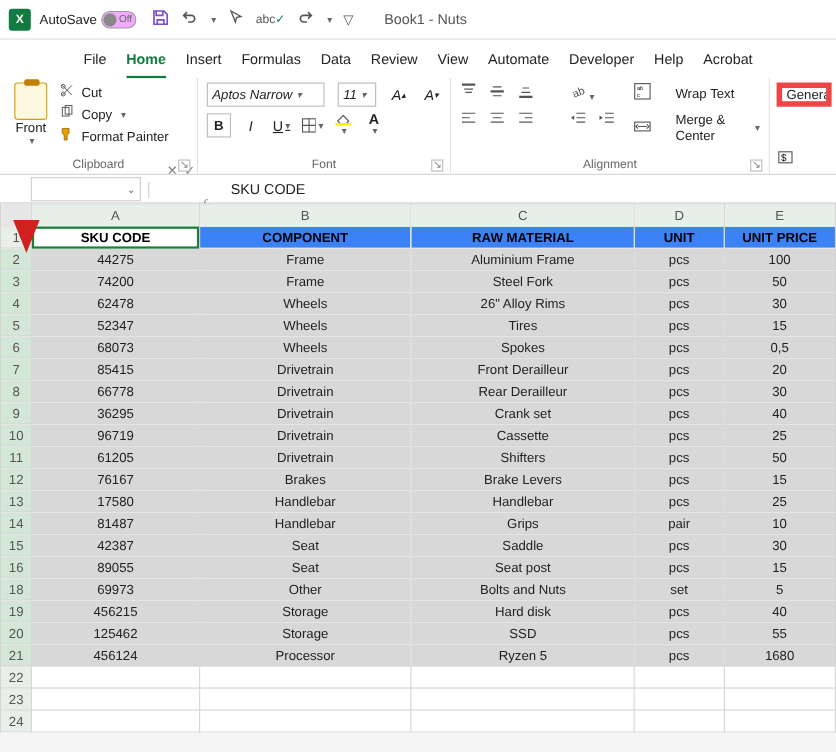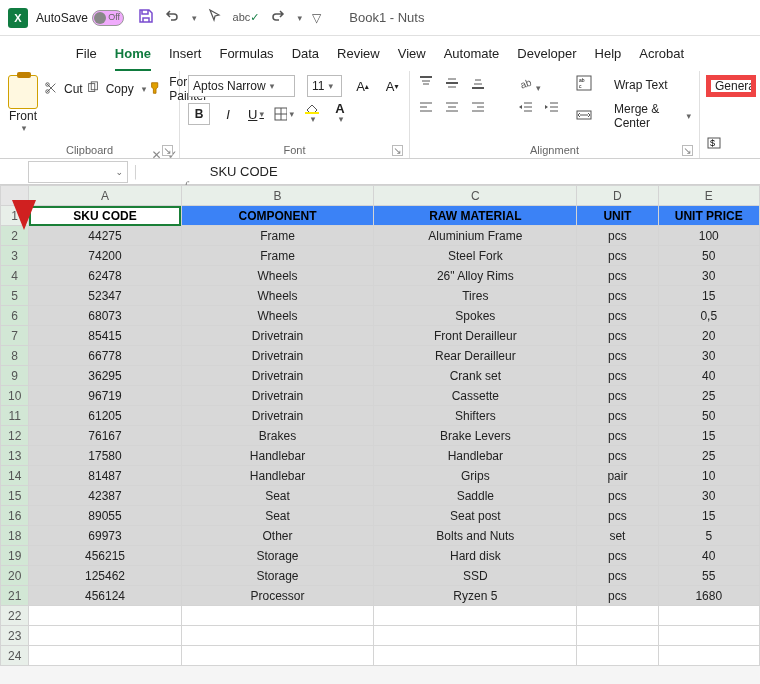--- a/index.html
+++ b/index.html
@@ -17,25 +17,25 @@
   .tab { padding:4px 0 8px 0; cursor:default;}
   .tab.active { color:#0f7b3e; border-bottom:2px solid #0f7b3e; font-weight:600;}
   .ribbon { display:flex; background:#fff; border-bottom:1px solid #d0d0d0; height:88px;}
   .group { border-right:1px solid #e0e0e0; padding:4px 8px 2px 8px; display:flex; flex-direction:column; justify-content:space-between; position:relative;}
   .group-label { text-align:center; font-size:11px; color:#666; padding-top:2px; position:relative;}
   .group-label .dlg { position:absolute; right:-2px; bottom:0; font-size:10px; color:#888; border:1px solid #bbb; width:11px; height:11px; line-height:9px; text-align:center;}
   .clip-body { display:flex; gap:6px; align-items:flex-start;}
   .paste { display:flex; flex-direction:column; align-items:center; gap:0px; width:40px;}
   .paste-icon { width:30px; height:34px; border:1px solid #d0a000; background:#fff8e0; border-radius:3px; position:relative;}
   .paste-icon::before { content:""; position:absolute; top:-4px; left:8px; width:14px; height:6px; background:#c08000; border-radius:2px;}
-  .clip-col { display:flex; flex-direction:row; gap:3px; font-size:12px;}
+  .clip-col { display:flex; flex-direction:column; gap:3px; font-size:12px;}
   .clip-row { display:flex; align-items:center; gap:6px;}
   .clip-row svg { width:14px; height:14px;}
   .font-body { display:flex; flex-direction:column; gap:6px;}
-  .font-row1 { display:flex; gap:12px; align-items:center;}
+  .font-row1 { display:flex; gap:12px; align-items:center;font-style:italic;}
   .combo { border:1px solid #bbb; height:22px; display:flex; align-items:center; padding:0 4px; font-size:12px; background:#fff;}
   .combo .dd { margin-left:4px; font-size:9px; color:#666;}
   .font-row2 { display:flex; gap:8px; align-items:center;}
   .btnicon { width:20px; height:20px; display:flex; align-items:center; justify-content:center; font-size:13px;}
   .bold-box { border:1px solid #bbb; font-weight:bold; width:22px; height:22px; display:flex; align-items:center; justify-content:center;}
   .color-under { display:flex; flex-direction:column; align-items:center; line-height:10px;}
   .color-under .bar { width:14px; height:3px;}
   .align-body { display:flex; flex-direction:column; gap:6px;}
   .align-row { display:flex; gap:10px; align-items:center;}
   .align-row svg { width:16px; height:16px;}

